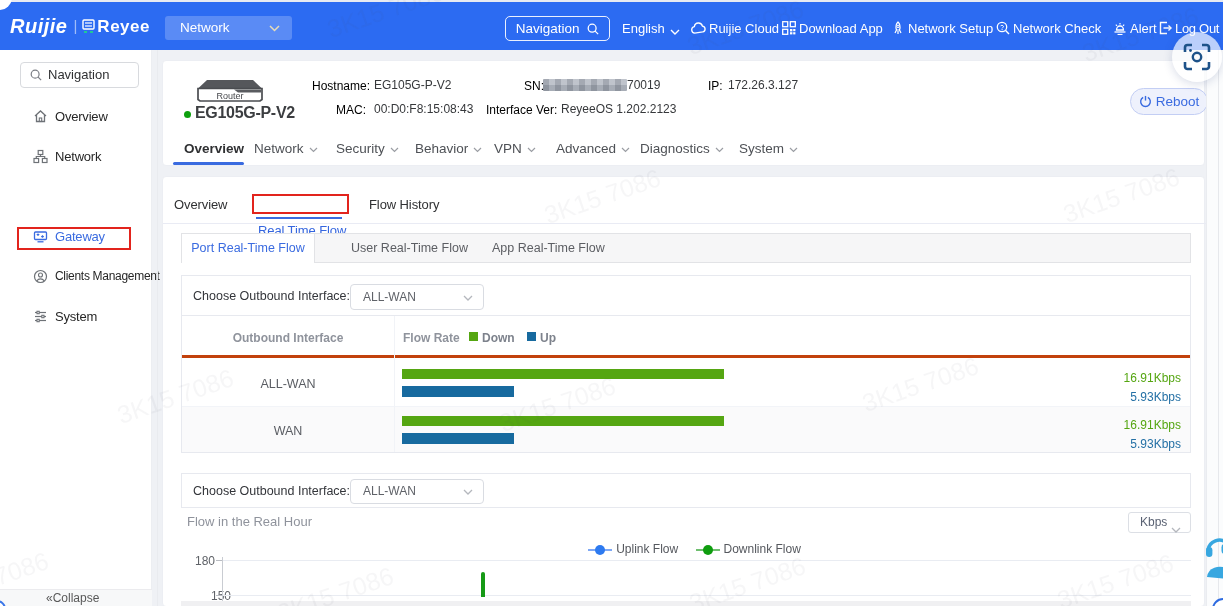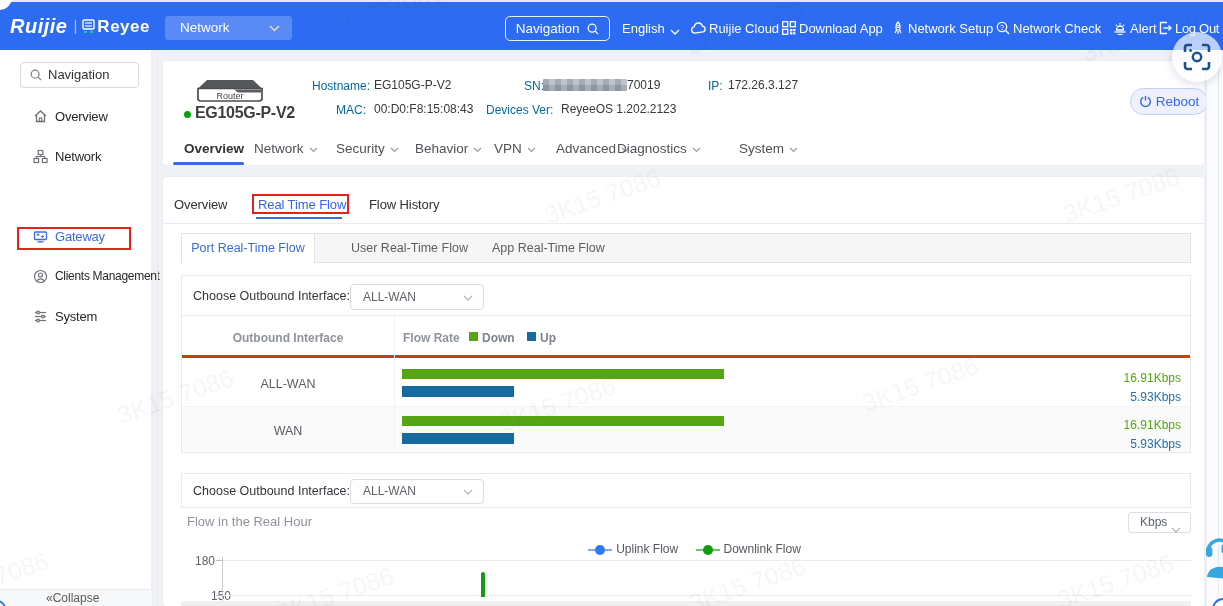--- a/index.html
+++ b/index.html
@@ -29,21 +29,21 @@
 .sitem .sch { position:absolute; left:136px; top:7px; }
 #gwbox { position:absolute; left:17px; top:177px; width:114px; height:23px; border:2px solid #e2241d; }
 #collapse { position:absolute; left:0; bottom:0; width:152px; height:17px; border-top:1px solid #ebebee; background:#f7f8f9; font-size:12px; color:#595959; padding-left:46px; line-height:16px; }
 
 
 .card { position:absolute; background:#fff; border-radius:4px; border:1px solid #eceef3; }
 #c1 { left:162px; top:60px; width:1043px; height:106px; }
 #c2 { left:162px; top:176px; width:1043px; height:431px; }
 
 
-.ilabel { position:absolute; font-size:12px; color:#0369a1; white-space:nowrap; }
+.ilabel { position:absolute; font-size:12px; color:#000000; white-space:nowrap; }
 .ival { position:absolute; font-size:12px; color:#36383b; white-space:nowrap; }
 #devname { position:absolute; left:32px; top:43px; font-size:16px; font-weight:bold; letter-spacing:-0.3px; color:#3c3e41; }
 #devdot { position:absolute; left:21px; top:50px; width:7px; height:7px; border-radius:50%; background:#0ea00e; }
 .t1 { position:absolute; top:80px; font-size:13.5px; color:#4e5156; white-space:nowrap; }
 .t1 .tch { margin-left:5px; }
 #t1active { color:#303133; font-weight:bold; }
 #tabline { position:absolute; left:10px; top:101px; width:71px; height:3px; background:#3a6be0; border-radius:2px; }
 #reboot { position:absolute; left:967px; top:27px; width:78px; height:27px; border:1px solid #c3cef4; border-radius:14px; background:#eef1fc; color:#3a6be0; font-size:13.5px; line-height:25px; text-align:center; }
 
 
@@ -228,54 +228,54 @@
     <div id="devdot"></div>
     <div id="devname">EG105G-P-V2</div>
     <div class="ilabel" style="left:149px; top:18px;">Hostname:</div>
     <div class="ival" style="left:211px; top:17px;">EG105G-P-V2</div>
     <div class="ilabel" style="left:353px; top:18px;margin-left:8px;">SN:</div>
     <div class="ival" style="left:380px; top:17px;"><span style="display:inline-block;width:84px;height:12px;vertical-align:-2px;background:repeating-linear-gradient(90deg,#b9bdc4 0 6px,#d8dbe0 6px 12px),repeating-linear-gradient(0deg,#c5c9cf 0 6px,#e2e4e8 6px 12px);background-blend-mode:multiply;border-radius:1px;"></span>70019</div>
     <div class="ilabel" style="left:545px; top:18px;">IP:</div>
     <div class="ival" style="left:565px; top:17px;">172.26.3.127</div>
     <div class="ilabel" style="left:173px; top:42px;">MAC:</div>
     <div class="ival" style="left:211px; top:41px;">00:D0:F8:15:08:43</div>
-    <div class="ilabel" style="left:323px; top:42px;">Devices Ver:</div>
+    <div class="ilabel" style="left:323px; top:42px;">Interface Ver:</div>
     <div class="ival" style="left:398px; top:41px;">ReyeeOS 1.202.2123</div>
     <div class="t1" id="t1active" style="left:21px;">Overview</div>
     <div class="t1" style="left:91px;">Network<span class="tch"><svg width="9" height="6" viewBox="0 0 9 6">
             <path d="M1 1 L4.5 4.5 L8 1" fill="none" stroke="#9a9da3" stroke-width="1.2"></path>
           </svg></span></div>
     <div class="t1" style="left:173px;">Security<span class="tch"><svg width="9" height="6" viewBox="0 0 9 6">
             <path d="M1 1 L4.5 4.5 L8 1" fill="none" stroke="#9a9da3" stroke-width="1.2"></path>
           </svg></span></div>
     <div class="t1" style="left:252px;">Behavior<span class="tch"><svg width="9" height="6" viewBox="0 0 9 6">
             <path d="M1 1 L4.5 4.5 L8 1" fill="none" stroke="#9a9da3" stroke-width="1.2"></path>
           </svg></span></div>
     <div class="t1" style="left:331px;">VPN<span class="tch"><svg width="9" height="6" viewBox="0 0 9 6">
             <path d="M1 1 L4.5 4.5 L8 1" fill="none" stroke="#9a9da3" stroke-width="1.2"></path>
           </svg></span></div>
     <div class="t1" style="left:393px;">Advanced<span class="tch"><svg width="9" height="6" viewBox="0 0 9 6">
             <path d="M1 1 L4.5 4.5 L8 1" fill="none" stroke="#9a9da3" stroke-width="1.2"></path>
           </svg></span></div>
-    <div class="t1" style="left:454px;">Diagnostics<span class="tch"><svg width="9" height="6" viewBox="0 0 9 6">
+    <div class="t1" style="left:477px;">Diagnostics<span class="tch"><svg width="9" height="6" viewBox="0 0 9 6">
             <path d="M1 1 L4.5 4.5 L8 1" fill="none" stroke="#9a9da3" stroke-width="1.2"></path>
           </svg></span></div>
     <div class="t1" style="left:576px;">System<span class="tch"><svg width="9" height="6" viewBox="0 0 9 6">
             <path d="M1 1 L4.5 4.5 L8 1" fill="none" stroke="#9a9da3" stroke-width="1.2"></path>
           </svg></span></div>
     <div id="tabline"></div>
     <div id="reboot"><svg width="13" height="13" viewBox="0 0 14 14" style="vertical-align:-2px;margin-right:4px">
           <path d="M4.5 2.6 a5.2 5.2 0 1 0 5 0" fill="none" stroke="#3a6be0" stroke-width="1.5"></path>
           <line x1="7" y1="1" x2="7" y2="6" stroke="#3a6be0" stroke-width="1.5"></line>
         </svg>Reboot</div>
   </div>
   <div class="card" id="c2">
     <div class="t2" style="left:11px;">Overview</div>
     <div id="redbox"></div>
-    <div class="t2" id="rtf" style="left:95px;">Real Time Flow</div>
+    <div class="t2" id="rtf" style="left:95px;margin-top:26px;">Real Time Flow</div>
     <div id="t2line"></div>
     <div class="t2" style="left:206px;">Flow History</div>
     <div id="divider"></div>
     <div id="subtabs">
       <div id="subactive">Port Real-Time Flow</div>
       <div class="sublbl" style="left:310px;">App Real-Time Flow</div>
       <div class="sublbl" style="left:169px;">User Real-Time Flow</div>
     </div>
     <div class="chbox" style="top:98px; height:41px;">
       <div class="chlabel" style="top:13px;">Choose Outbound Interface:</div>

